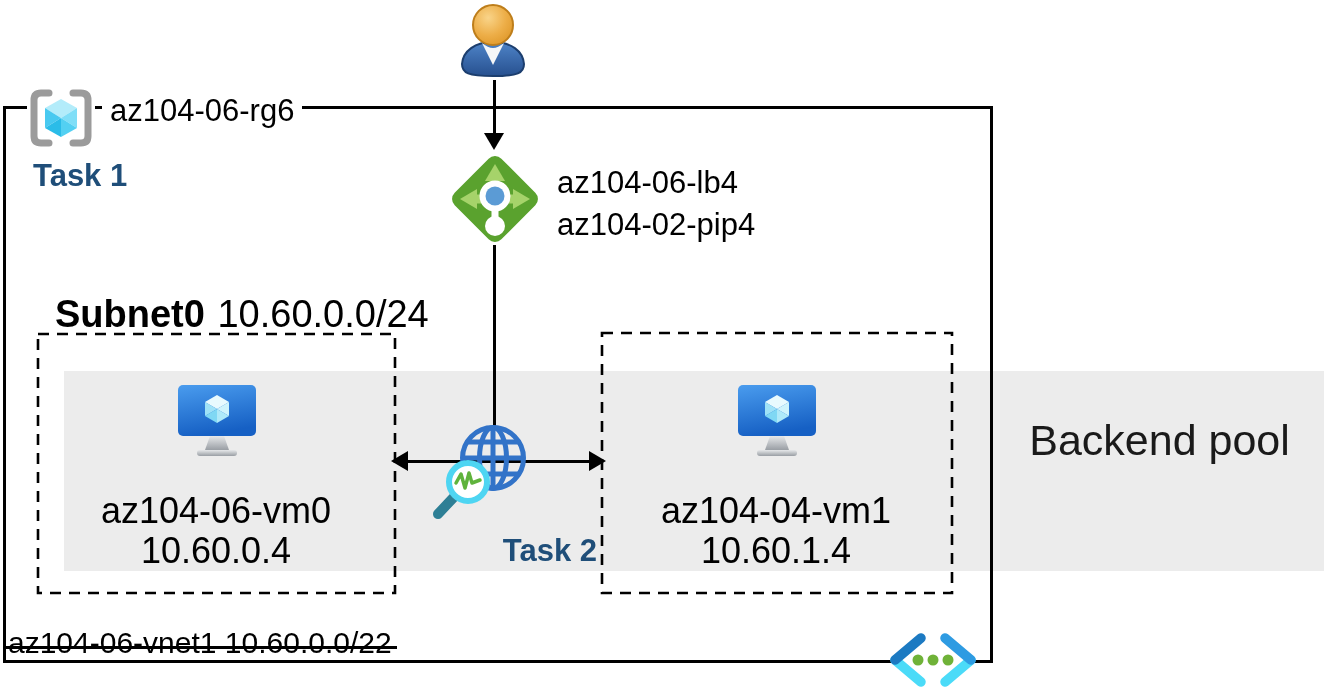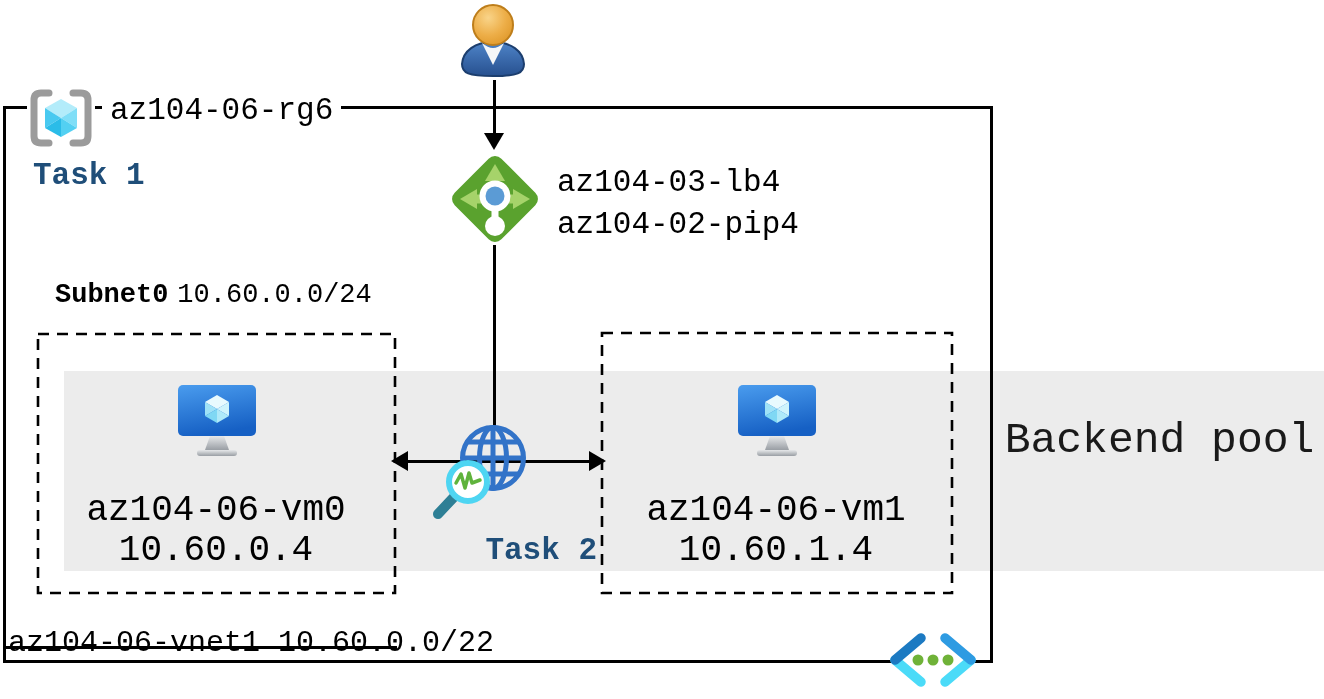--- a/index.html
+++ b/index.html
@@ -1,18 +1,18 @@
 <!DOCTYPE html>
 <html><head>
 <meta charset="utf-8">
 <style>
   html,body{margin:0;padding:0;background:#fff;}
   #canvas{
     position:relative;width:1324px;height:699px;background:#ffffff;overflow:hidden;
-    font-family:Liberation Mono, monospace;color:#000;
+    font-family:Liberation Sans, sans-serif;color:#000;
   }
   .abs{position:absolute;}
   
   .z0{z-index:0}.z1{z-index:1}.z2{z-index:2}.z3{z-index:3}
 
   .band{left:64px;top:371px;width:1260px;height:200px;background:#ECECEC;}
 
   .rg-box{left:3px;top:106px;width:990px;height:557px;border:3px solid #000;box-sizing:border-box;background:transparent;}
 
   .vline{width:3px;background:#000;}
@@ -21,21 +21,21 @@
   .arrow-down{width:0;height:0;border-left:10px solid transparent;border-right:10px solid transparent;border-top:17px solid #000;}
   .arrow-left{width:0;height:0;border-top:10px solid transparent;border-bottom:10px solid transparent;border-right:17px solid #000;}
   .arrow-right{width:0;height:0;border-top:10px solid transparent;border-bottom:10px solid transparent;border-left:17px solid #000;}
 
   .label{font-size:31px;line-height:1.18;white-space:nowrap;}
   .rg-label{left:102px;top:92px;background:#fff;padding:1px 8px;}
   .task{font-weight:bold;color:#1F4E79;font-size:31px;white-space:nowrap;}
   .task1{left:33px;top:158px;}
   .task2{left:397px;top:533px;width:200px;text-align:right;}
   .lb-labels{left:557px;top:162px;line-height:42px;}
-  .subnet-label{top:280px;font-size:27px;white-space:nowrap;text-align:right;}
+  .subnet-label{top:293px;font-size:38px;white-space:nowrap;text-align:right;}
   .subnet-label .sname{font-weight:bold;margin-right:0.33em;}
   .s0{left:55px;} .s1{left:618px;}
   .vm-label{top:491px;text-align:center;font-size:36px;line-height:40px;}
   .vm0{left:37px;width:358px;} .vm1{left:600px;width:352px;}
   .backend{left:995px;top:416px;width:329px;text-align:center;font-size:43px;color:#1a1a1a;white-space:nowrap;}
   .vnet-label{left:8px;top:626px;font-size:30px;white-space:nowrap;}
   .vnet-strike{left:3px;top:646px;width:394px;height:3px;background:#000;}
 </style>
 </head>
 <body>
@@ -172,34 +172,34 @@
     <line x1="84" y1="27" x2="58" y2="5" stroke="#2E9BE2" stroke-width="9.5" stroke-linecap="round"></line>
     <circle cx="31" cy="27" r="5.5" fill="#6FB238"></circle>
     <circle cx="46" cy="27" r="5.5" fill="#6FB238"></circle>
     <circle cx="61" cy="27" r="5.5" fill="#6FB238"></circle>
   </svg>
 
   <div class="abs label rg-label z3">az104-06-rg6</div>
   <div class="abs task task1 z3">Task 1</div>
 
   <div class="abs lb-labels label z3">
-    <div>az104-03-lb4</div>
+    <div>az104-06-lb4</div>
     <div>az104-02-pip4</div>
   </div>
 
   <div class="abs subnet-label s0 z3">
     <span class="sname">Subnet0</span><span>10.60.0.0/24</span>
   </div>
 
   <div class="abs vm-label vm0 z3">
     <div>az104-06-vm0</div>
     <div>10.60.0.4</div>
   </div>
   <div class="abs vm-label vm1 z3">
-    <div>az104-06-vm1</div>
+    <div>az104-04-vm1</div>
     <div>10.60.1.4</div>
   </div>
 
   <div class="abs task task2 z3">Task 2</div>
 
   <div class="abs backend z3">Backend pool</div>
 
   <div class="abs vnet-label z3">az104-06-vnet1 10.60.0.0/22</div>
 
 </div>

